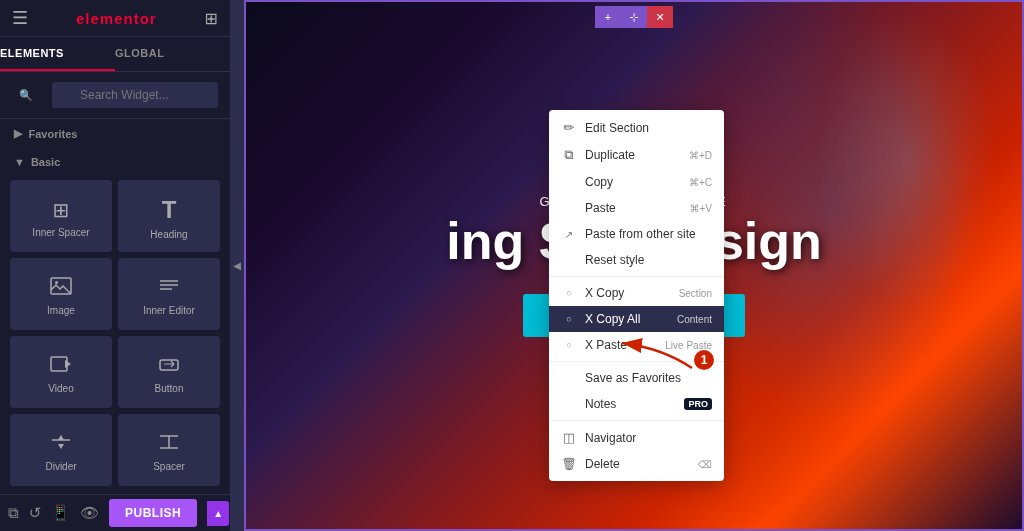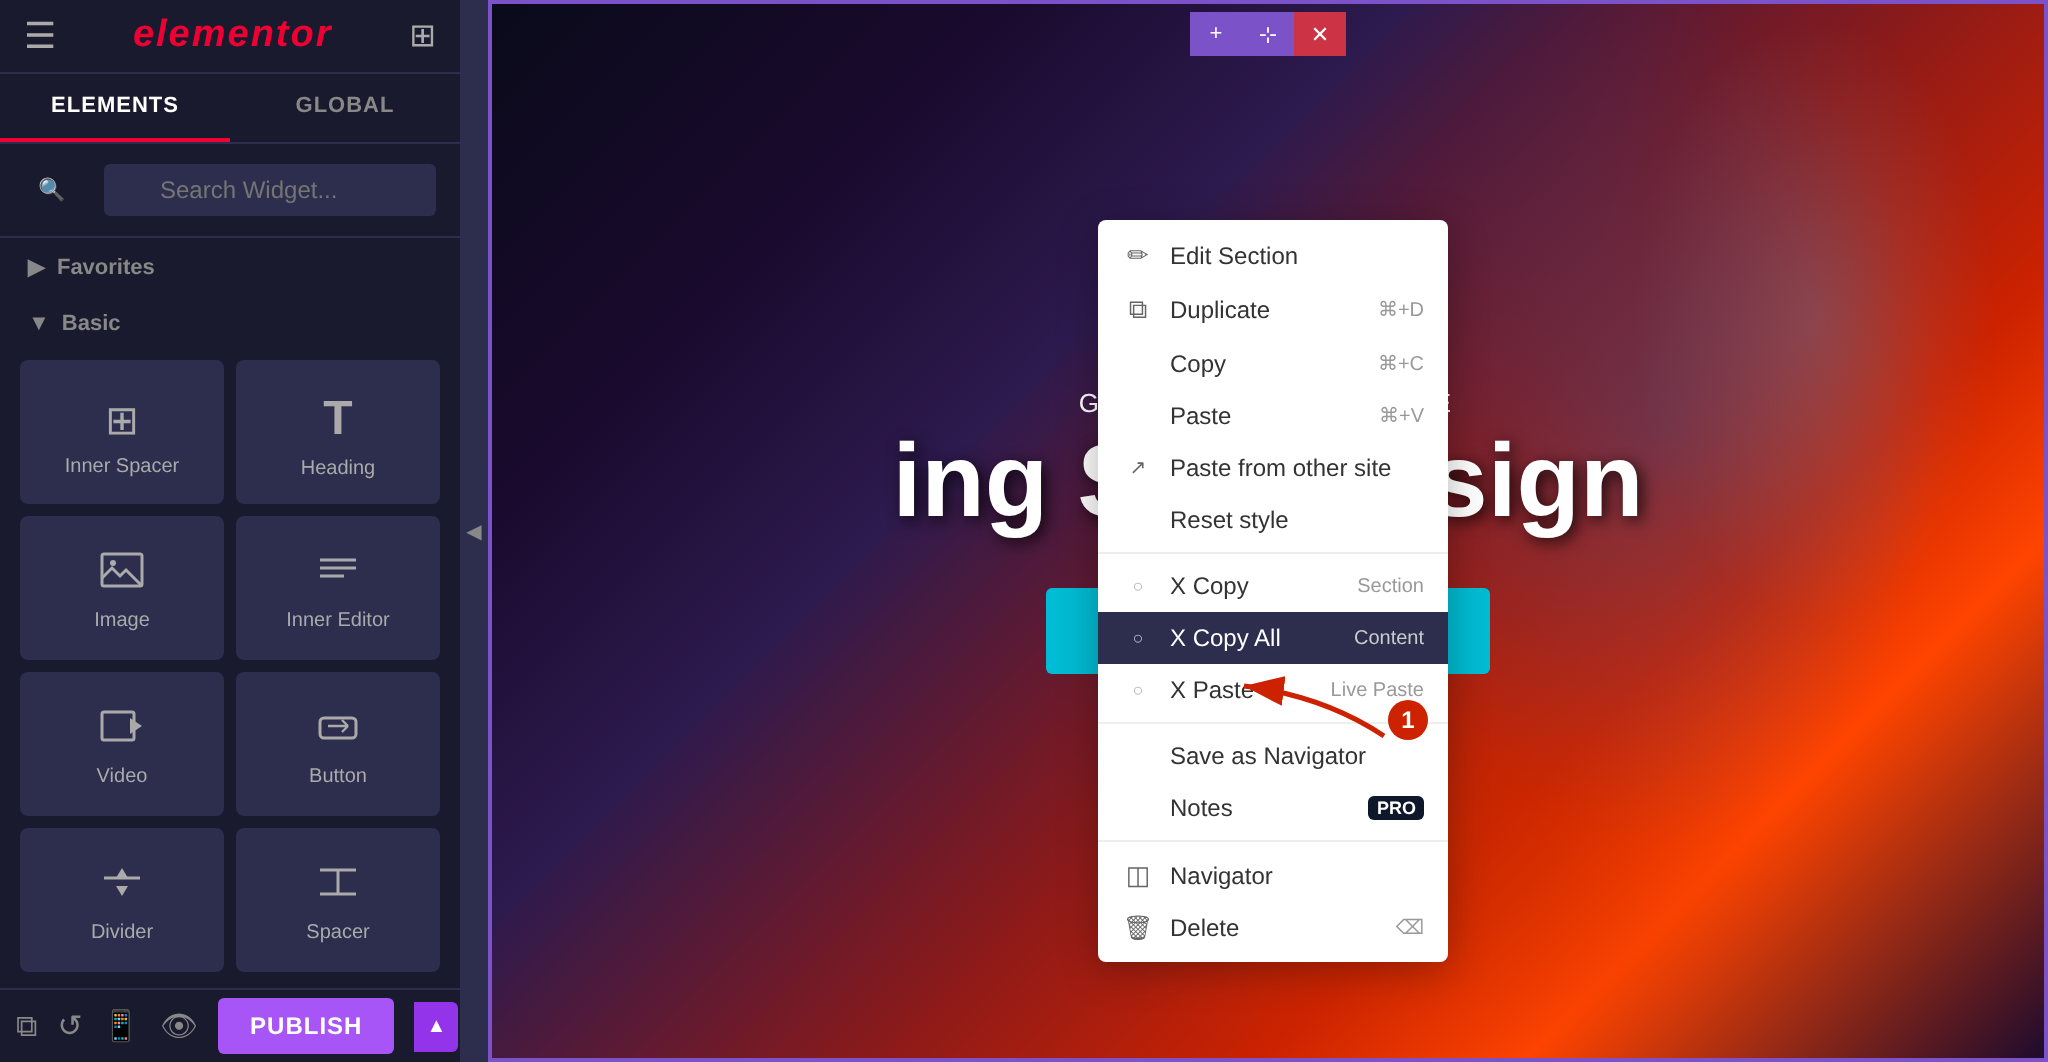--- a/index.html
+++ b/index.html
@@ -17,30 +17,30 @@
     .sidebar-header {
       background: #1a1a2e;
       display: flex;
       align-items: center;
       justify-content: space-between;
       padding: 0 12px;
       height: 44px;
       border-bottom: 1px solid #2d2d4e;
     }
     .hamburger-icon { color: #aaa; font-size: 18px; cursor: pointer; }
-    .elementor-logo { color: #e03; font-size: 19px; font-weight: 700; letter-spacing: 1px; font-style: italic; }
+    .elementor-logo { color: #e03; font-size: 15px; font-weight: 700; letter-spacing: 1px; }
     .grid-icon { color: #aaa; font-size: 16px; }
 
     .sidebar-tabs {
       display: flex;
       border-bottom: 1px solid #2d2d4e;
     }
     .sidebar-tab {
       flex: 1;
-      text-align: center;
+      text-align: left;
       padding: 10px 0;
       font-size: 11px;
       font-weight: 600;
       color: #888;
       cursor: pointer;
       letter-spacing: 0.5px;
     }
     .sidebar-tab.active {
       color: #fff;
       border-bottom: 2px solid #e03;
@@ -506,21 +506,21 @@
         <span class="ctx-item-icon-left" style="font-size:9px;color:#aaa;">○</span>
         <span>X Paste</span>
       </div>
       <span class="ctx-shortcut">Live Paste</span>
     </div>
     <hr class="ctx-separator">
 
     <div class="ctx-item">
       <div class="ctx-label">
         <span class="ctx-item-icon-left"></span>
-        <span>Save as Navigator</span>
+        <span>Save as Favorites</span>
       </div>
     </div>
 
     <div class="ctx-item">
       <div class="ctx-label">
         <span class="ctx-item-icon-left"></span>
         <span>Notes</span>
       </div>
       <span class="ctx-badge">PRO</span>
     </div>

